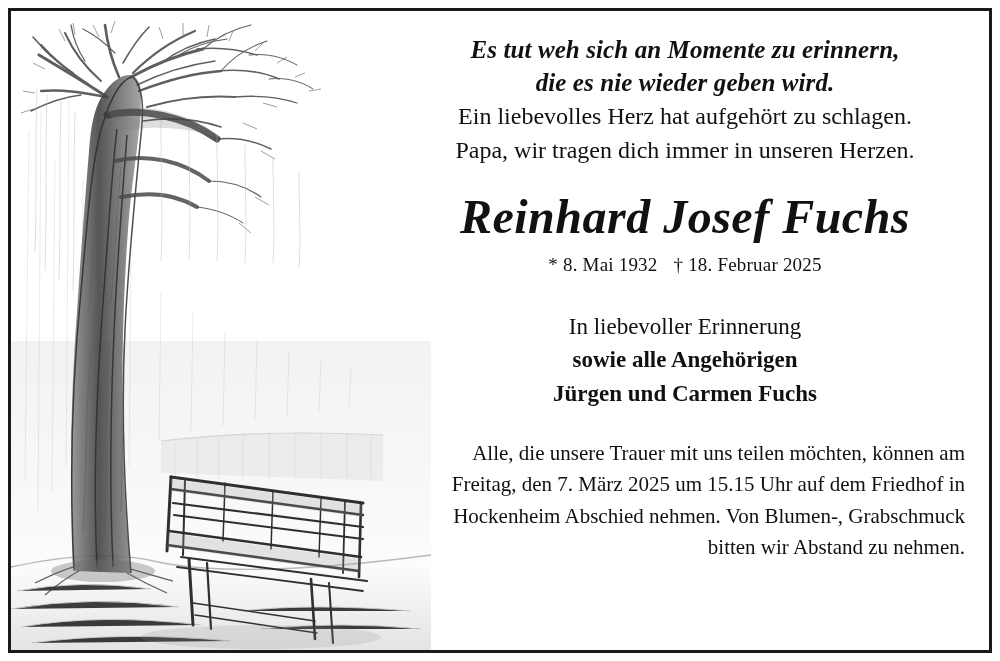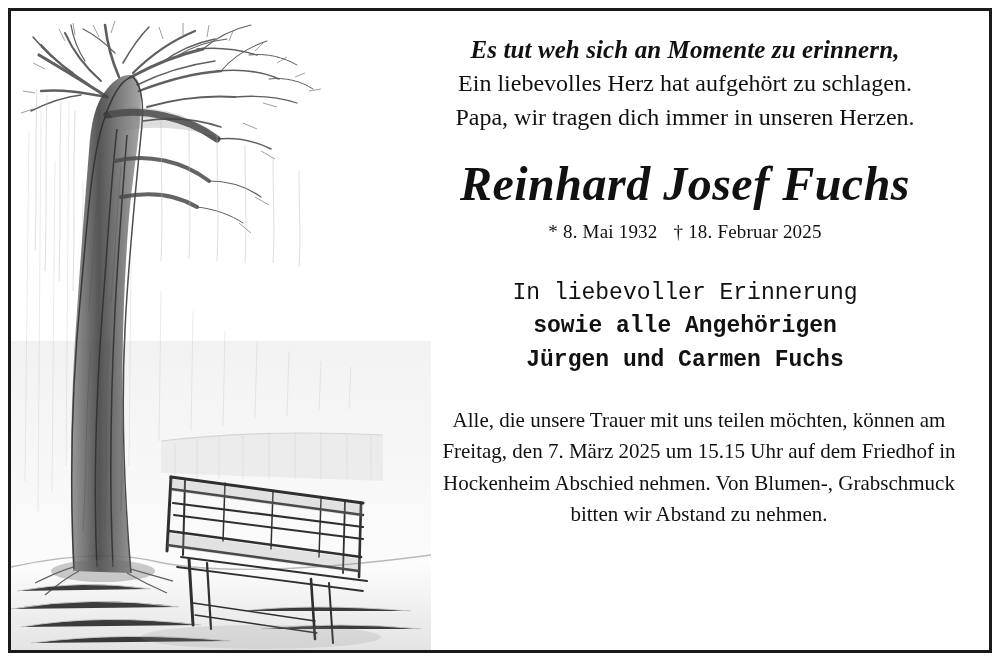--- a/index.html
+++ b/index.html
@@ -88,30 +88,29 @@
     font-size: 19px;
     letter-spacing: 0.2px;
     white-space: nowrap;
   }
   .dates .gap { display: inline-block; width: 16px; }
 
   .memoriam {
     margin-top: 34px;
     font-size: 23px;
     line-height: 1.45;
-    font-family: Liberation Mono, monospace;
   }
   .memoriam .lead { font-weight: normal; }
   .memoriam .fam { font-weight: bold; font-size: 23px; }
 
   .notice {
     margin-top: 28px;
     font-size: 21px;
     line-height: 1.5;
-    text-align: center;
+    text-align: right;
     padding-left: 52px;
     padding-right: 24px;
   }
   .notice p { margin: 0; }
 </style>
 </head>
 <body>
 
 <div class="page">
   <div class="frame"></div>
@@ -334,20 +333,21 @@
         </g>
 
         <ellipse cx="250" cy="626" rx="120" ry="12" fill="#8a8a8a" opacity="0.18"></ellipse>
       </svg>
     </div>
 
     <div class="text-col">
 
       <div class="verse">
         <div>Es tut weh sich an Momente zu erinnern,</div>
+        <div>die es nie wieder geben wird.</div>
       </div>
 
       <div class="intro">
         <div>Ein liebevolles Herz hat aufgehört zu schlagen.</div>
         <div>Papa, wir tragen dich immer in unseren Herzen.</div>
       </div>
 
       <div class="name">Reinhard Josef Fuchs</div>
 
       <div class="dates">

